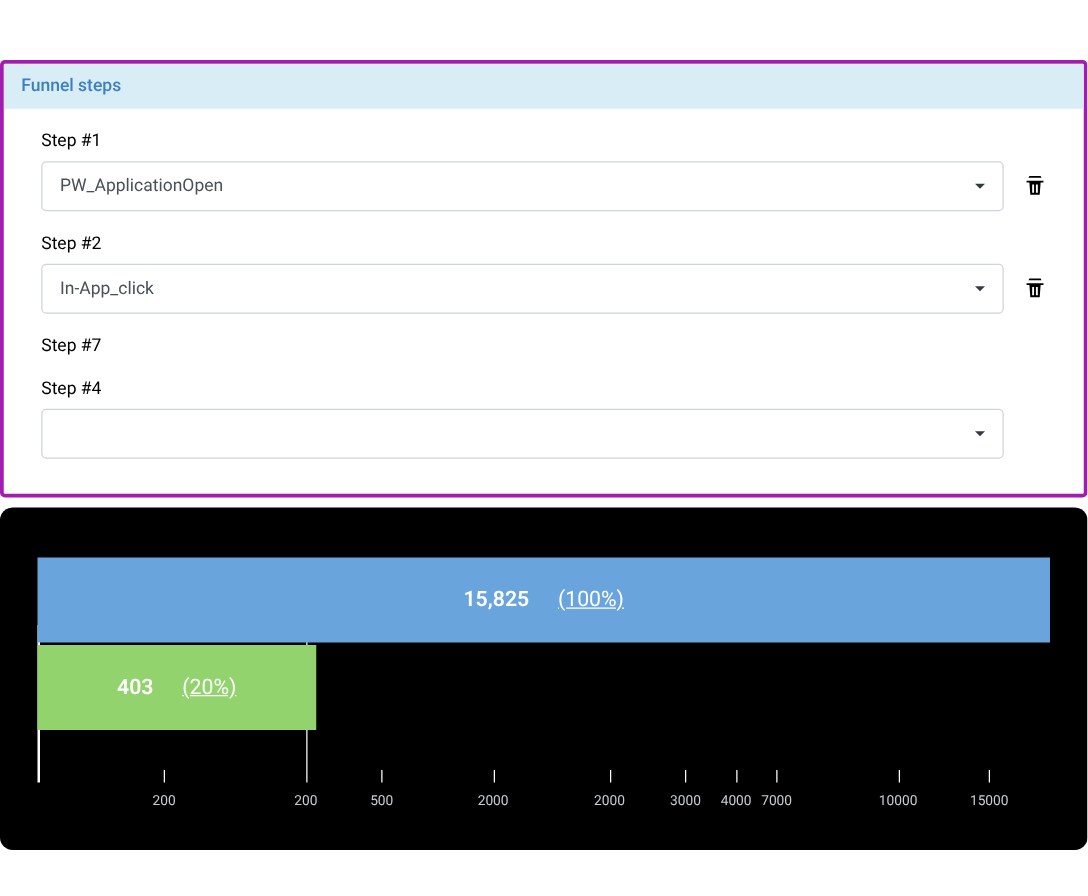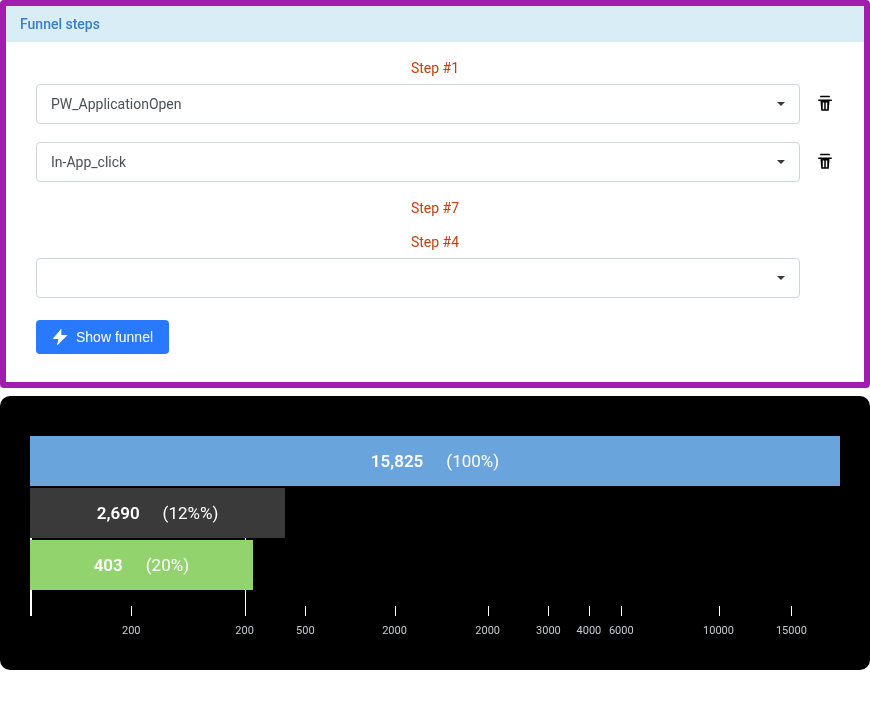--- a/index.html
+++ b/index.html
@@ -4,42 +4,42 @@
   <style>
     * { box-sizing: border-box; margin: 0; padding: 0; }
     body {
       font-family: -apple-system, BlinkMacSystemFont, "Segoe UI", Roboto, Arial, sans-serif;
       background: #fff;
       color: #212529;
       width: 870px;
       font-size: 14px;
     }
     .panel {
-      border: 6px solid #a21caf;
+      border: 3px solid #a21caf;
       border-radius: 4px;
       overflow: hidden;
+      margin-top: 48px;
     }
     .panel-header {
       background: #d9edf7;
       color: #3b7fc4;
       padding: 10px 14px;
       font-size: 14px;
       font-weight: 500;
     }
     .panel-body {
       padding: 0 30px 28px 30px;
     }
     .step {
       margin-top: 18px;
     }
     .step-label {
       font-size: 14px;
-      color: #c2410c;
+      color: #000000;
       margin-bottom: 8px;
-      text-align: center;
     }
     .step-row {
       display: flex;
       align-items: center;
       gap: 16px;
       justify-content: flex-end;
     }
     .select {
       flex: 1;
       height: 40px;
@@ -112,34 +112,35 @@
       width: 2px;
     }
     .tick.small {
       height: 10px;
     }
     .bars {
       position: absolute;
       left: 0; top: 0; right: 0;
     }
     .bar {
-      height: 50px;
+      height: 68px;
       display: flex;
       align-items: center;
       justify-content: center;
       color: #fff;
       font-weight: 600;
       font-size: 17px;
       margin-bottom: 2px;
       white-space: nowrap;
       gap: 19px;
     }
     .bar .pct {
       font-weight: 400;
       margin-left: 4px;
+      text-decoration: underline;
     }
     .bar.blue { background: #6aa4dc; }
     .bar.dark { background: #3a3a3a; }
     .bar.green { background: #92d36e; }
     .tick-labels {
       position: relative;
       margin-top: 8px;
       height: 18px;
     }
     .tick-label {
@@ -163,20 +164,21 @@
           <span>PW_ApplicationOpen</span>
           <span class="caret"></span>
         </div>
         <svg class="trash" viewBox="0 0 24 24" fill="currentColor">
           <path d="M3 6h18v2H3V6zm2-3h14l-1-2H6L5 3zm1 5h12l-1 13H7L6 8zm3 2v9h2v-9H9zm4 0v9h2v-9h-2z"></path>
         </svg>
       </div>
     </div>
 
     <div class="step">
+      <div class="step-label">Step #2</div>
       <div class="step-row">
         <div class="select">
           <span>In-App_click</span>
           <span class="caret"></span>
         </div>
         <svg class="trash" viewBox="0 0 24 24" fill="currentColor">
           <path d="M3 6h18v2H3V6zm2-3h14l-1-2H6L5 3zm1 5h12l-1 13H7L6 8zm3 2v9h2v-9H9zm4 0v9h2v-9h-2z"></path>
         </svg>
       </div>
     </div>
@@ -188,26 +190,20 @@
     <div class="step">
       <div class="step-label">Step #4</div>
       <div class="step-row">
         <div class="select" style="margin-right:34px;">
           <span></span>
           <span class="caret"></span>
         </div>
       </div>
     </div>
 
-    <button class="btn">
-      <svg viewBox="0 0 24 24" fill="none" stroke="currentColor" stroke-width="2">
-        <polygon points="13 2 3 14 11 14 9 22 21 10 13 10 13 2" fill="currentColor"></polygon>
-      </svg>
-      <span>Show funnel</span>
-    </button>
 
   </div>
 </div>
 
 <div class="chart-panel">
   <div class="chart-area">
     <div class="ticks">
       <div class="tick axis" style="left:0%"></div>
       <div class="tick small" style="left:12.5%"></div>
       <div class="tick" style="left:26.5%;height:120px;top:auto;bottom:0;"></div>
@@ -218,37 +214,33 @@
       <div class="tick small" style="left:69%"></div>
       <div class="tick small" style="left:73%"></div>
       <div class="tick small" style="left:85%"></div>
       <div class="tick small" style="left:94%"></div>
     </div>
     <div class="bars">
       <div class="bar blue" style="width:100%">
         <span>15,825</span>
         <span class="pct">(100%)</span>
       </div>
-      <div class="bar dark" style="width:31.5%">
-        <span>2,690</span>
-        <span class="pct">(12%%)</span>
-      </div>
       <div class="bar green" style="width:27.5%">
         <span>403</span>
         <span class="pct">(20%)</span>
       </div>
     </div>
   </div>
 
   <div class="tick-labels">
     <span class="tick-label" style="left:12.5%">200</span>
     <span class="tick-label" style="left:26.5%">200</span>
     <span class="tick-label" style="left:34%">500</span>
     <span class="tick-label" style="left:45%">2000</span>
     <span class="tick-label" style="left:56.5%">2000</span>
     <span class="tick-label" style="left:64%">3000</span>
     <span class="tick-label" style="left:69%">4000</span>
-    <span class="tick-label" style="left:73%">6000</span>
+    <span class="tick-label" style="left:73%">7000</span>
     <span class="tick-label" style="left:85%">10000</span>
     <span class="tick-label" style="left:94%">15000</span>
   </div>
 
 </div>
 
 </body></html>

